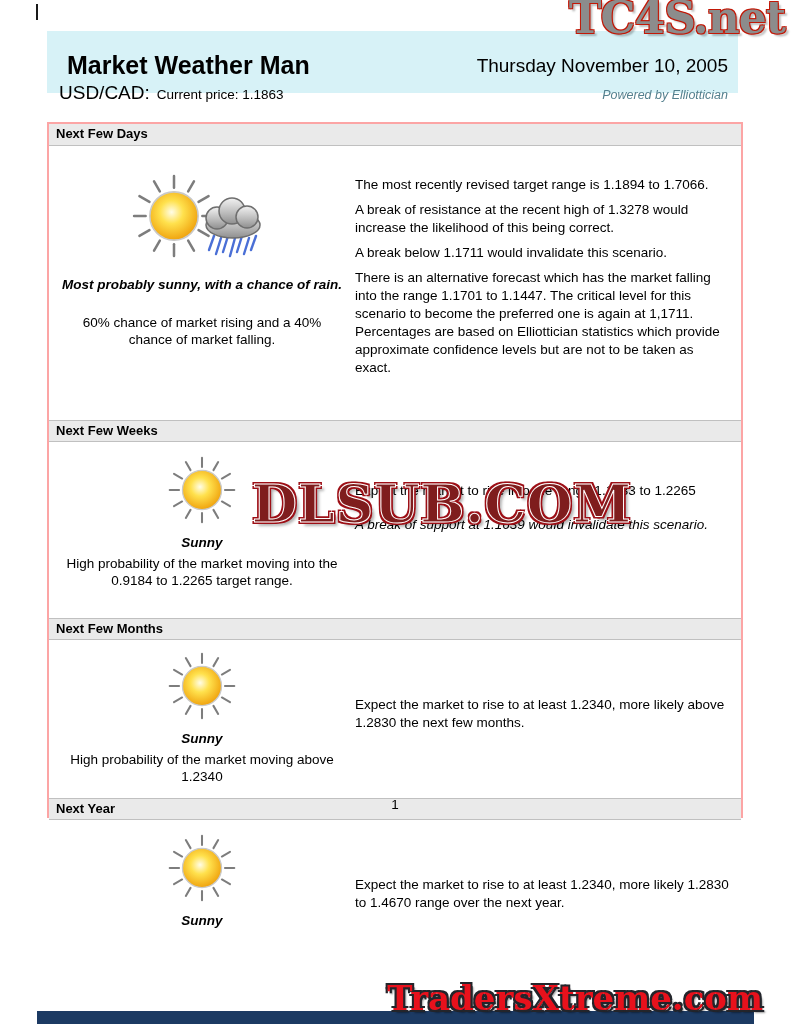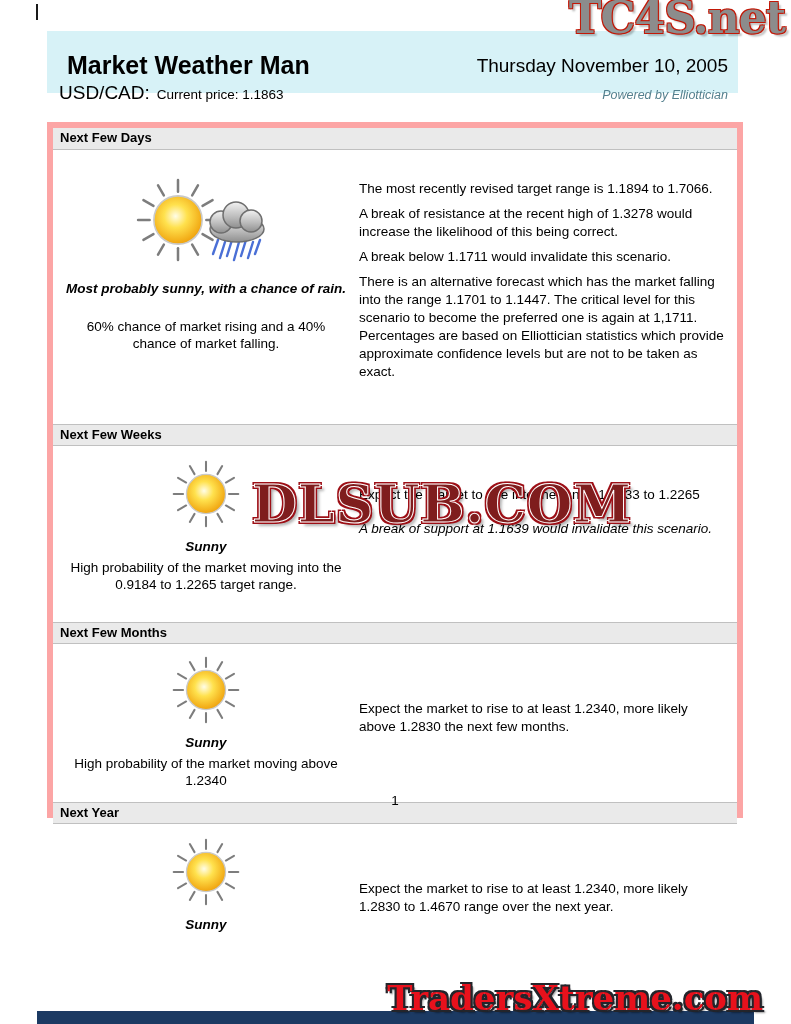--- a/index.html
+++ b/index.html
@@ -22,21 +22,21 @@
   .header-band { position:absolute; left:47px; top:31px; width:691px; height:62px; background:#d7f2f7; z-index:1; }
   .header-row1 { display:flex; justify-content:space-between; align-items:center; padding:20px 10px 0 20px; }
   .report-title { font-size:25px; font-weight:bold; }
   .report-date { font-size:19px; }
   .header-row2 { display:flex; align-items:baseline; padding:2px 10px 0 12px; }
   .pair { font-size:19px; }
   .price { font-size:13.5px; margin-left:7px; }
   .powered { margin-left:auto; font-style:italic; font-size:12.5px; color:#54808e; }
 
   
-  .main-box { position:absolute; left:47px; top:122px; width:696px; height:696px; border:6px solid #fca5a5; background:#fff; }
+  .main-box { position:absolute; left:47px; top:122px; width:696px; height:696px; border:2px solid #fca5a5; background:#fff; }
   .section-header {
     height:22px; background:#eaeaea; border-top:1px solid #c0c0c0; border-bottom:1px solid #c0c0c0;
     font-weight:bold; font-size:13px; line-height:20px; padding-left:7px;
   }
   .section:first-child .section-header { border-top:none; }
   .section-body { display:flex; }
   .left-col { width:306px; text-align:center; padding-left:12px; padding-right:12px; }
   .left-col .icon-wrap { display:block; }
   .caption { font-weight:bold; font-style:italic; font-size:13.5px; line-height:1.3; }
   .subcaption { font-size:13.5px; line-height:1.32; }

